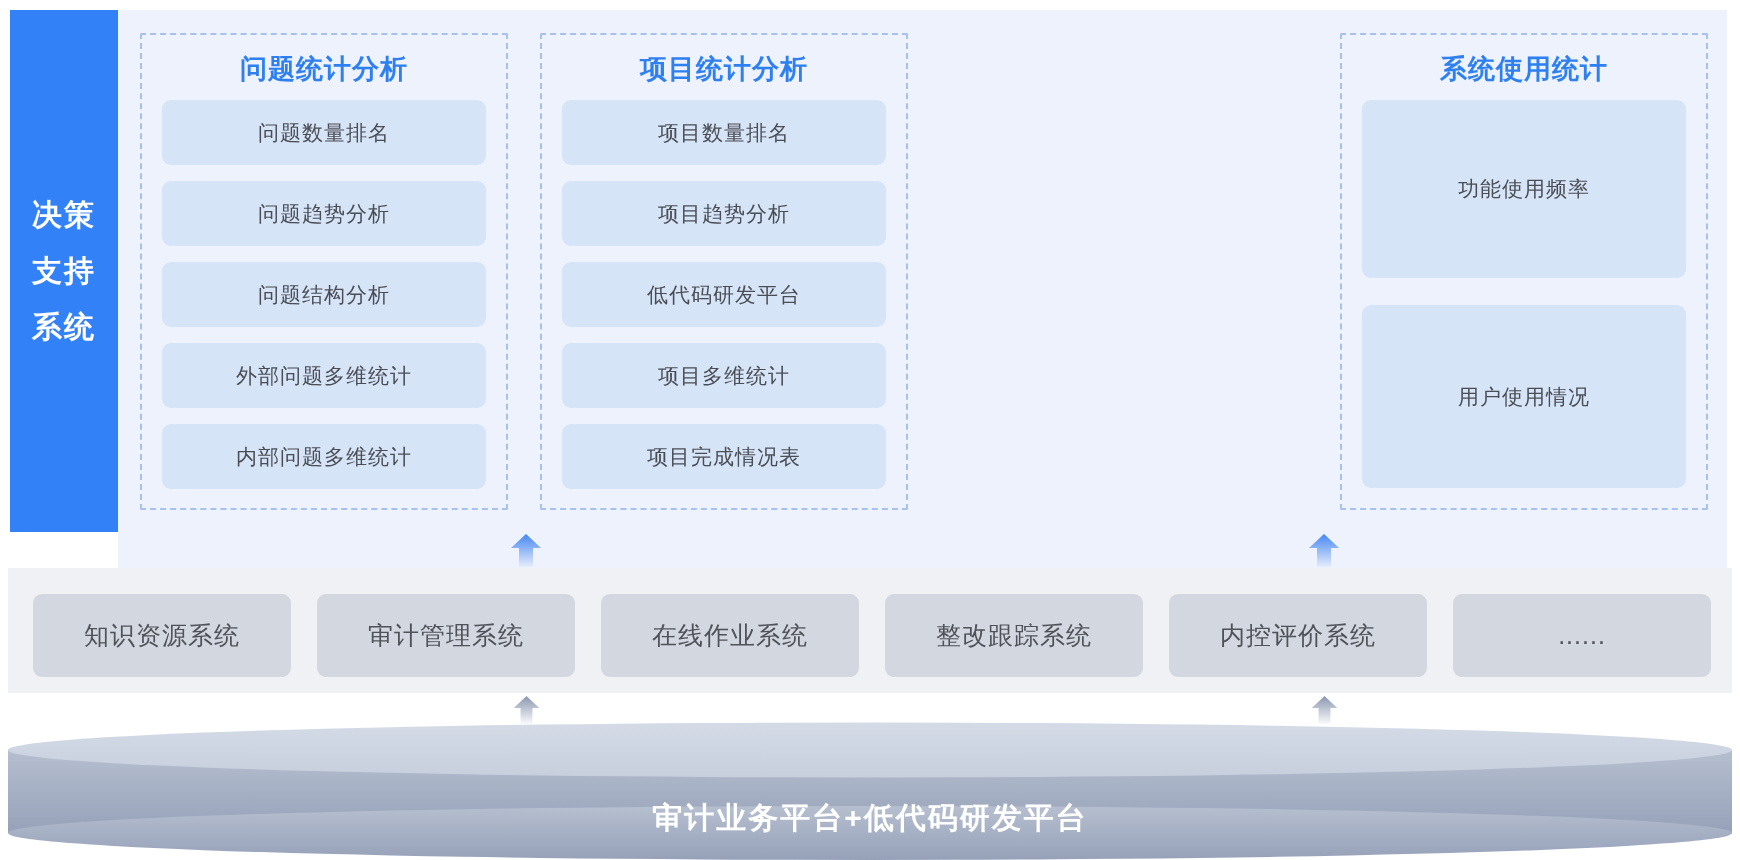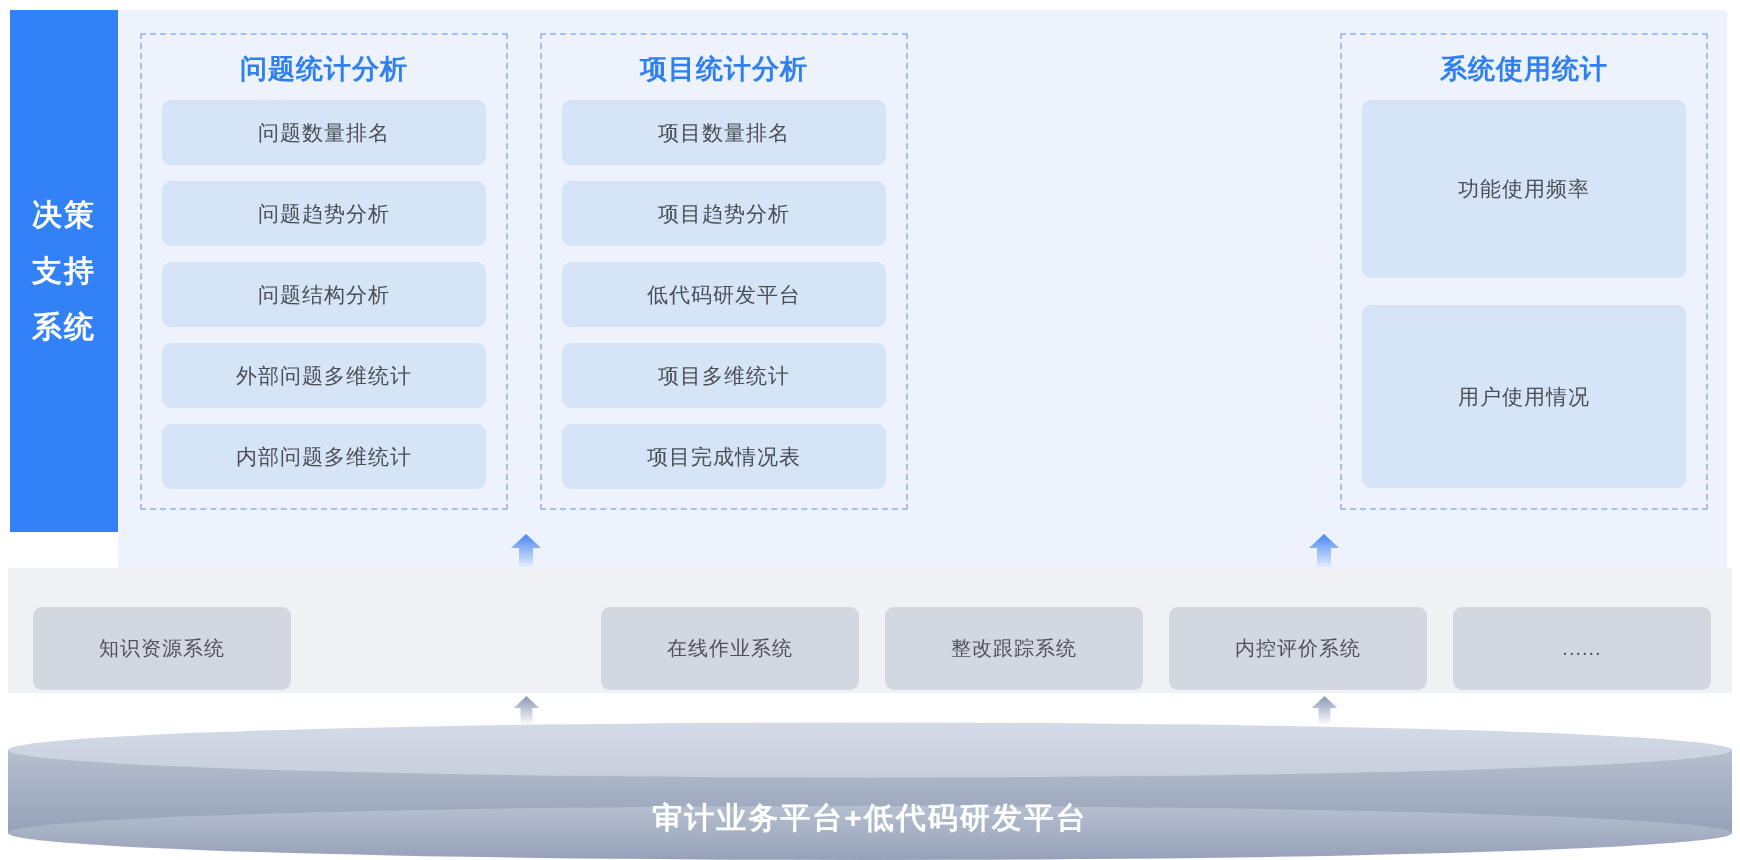--- a/index.html
+++ b/index.html
@@ -46,24 +46,24 @@
 
   
   .arrow { position:absolute; }
 
   
   .mid-band {
     position:absolute; left:8px; top:568px; width:1724px; height:125px;
     background:#EFF1F4;
   }
   .sys {
-    position:absolute; top:39px; width:258px; height:83px;
+    position:absolute; top:26px; width:258px; height:83px;
     background:#D3D7DF; border-radius:9px;
     display:flex; align-items:center; justify-content:center;
-    font-size:20px; color:#4F5258; letter-spacing:1px;
+    font-size:25px; color:#4F5258; letter-spacing:1px;
   }
 
   
   .platform-svg { position:absolute; left:0; top:690px; }
   .platform-label {
     position:absolute; left:0; right:0; top:798px; text-align:center;
     font-size:30px; font-weight:bold; color:#ffffff; letter-spacing:2px;
   }
 </style>
 </head>
@@ -117,20 +117,21 @@
     </linearGradient>
   </defs>
   <polygon points="15,0 30,14 22,14 22,33 8,33 8,14 0,14" fill="url(#gBlue)"></polygon>
 </svg>
 <svg class="arrow" style="left:1309px; top:534px" width="30" height="33" viewBox="0 0 30 33">
   <polygon points="15,0 30,14 22,14 22,33 8,33 8,14 0,14" fill="url(#gBlue)"></polygon>
 </svg>
 
 <div class="mid-band">
   <div class="sys" style="left:25px">知识资源系统</div>
+  <div class="sys" style="left:309px">审计管理系统</div>
   <div class="sys" style="left:593px">在线作业系统</div>
   <div class="sys" style="left:877px">整改跟踪系统</div>
   <div class="sys" style="left:1161px">内控评价系统</div>
   <div class="sys" style="left:1445px">......</div>
 </div>
 
 <svg class="arrow" style="left:513px; top:696px" width="27" height="28" viewBox="0 0 30 33">
   <defs>
     <linearGradient id="gGray" x1="0" y1="0" x2="0" y2="1">
       <stop offset="0" stop-color="#8A97B1"></stop>

